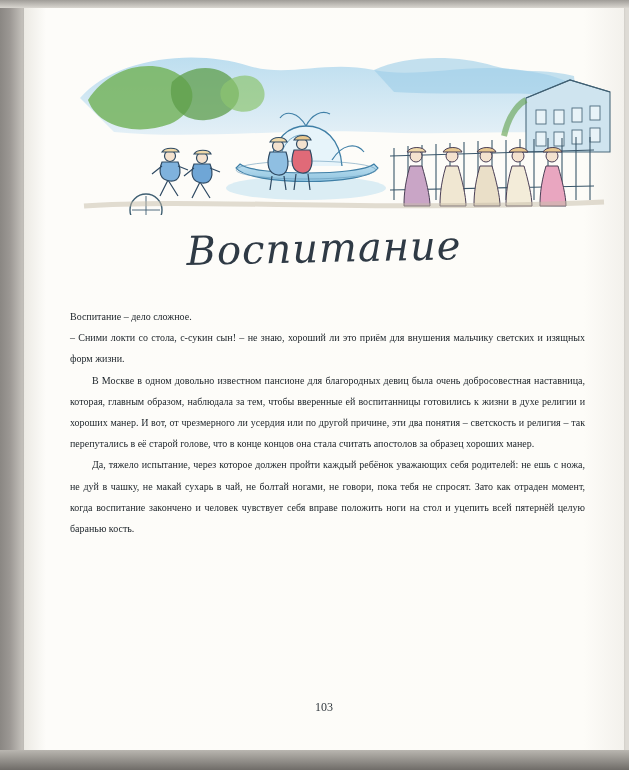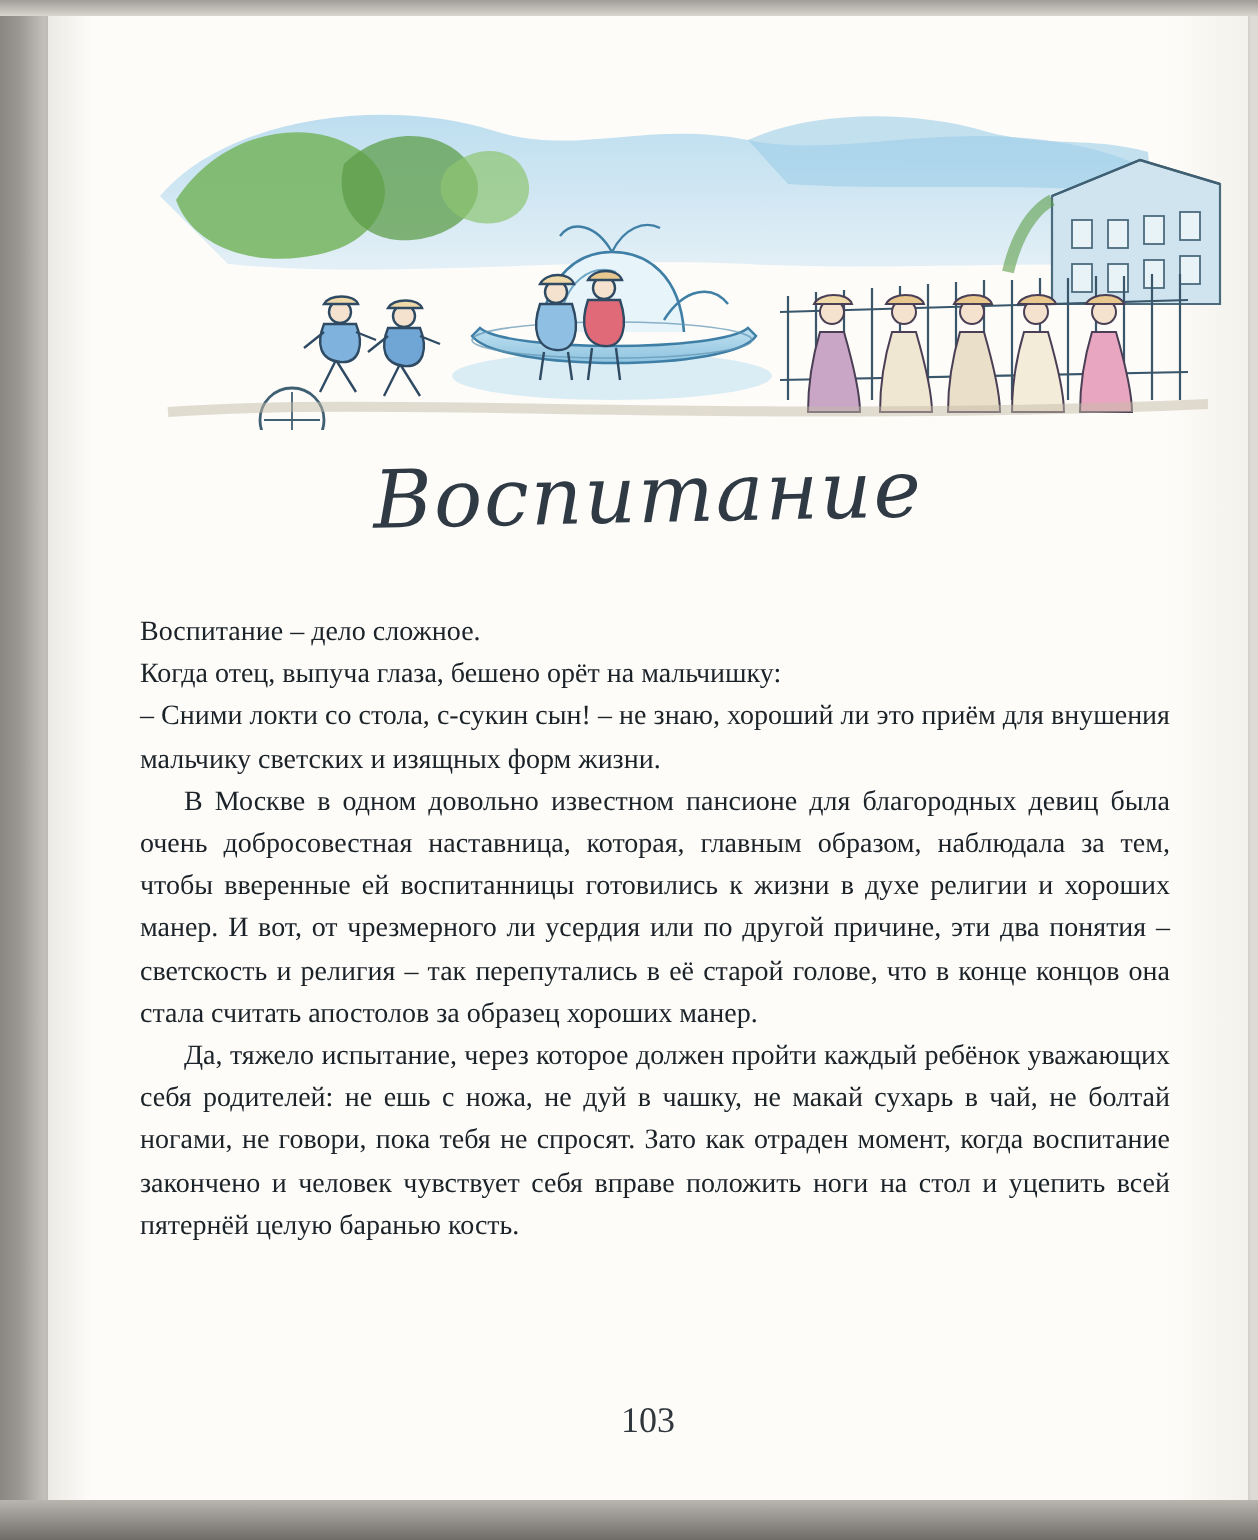--- a/index.html
+++ b/index.html
@@ -77,40 +77,40 @@
     transform: rotate(-1.2deg);
   }
 
   
   .body-text {
     position: absolute;
     left: 46px;
     top: 306px;
     width: 515px;
     font-family: "Liberation Serif", serif;
-    font-size: 14px;
+    font-size: 10px;
     line-height: 21.2px;
     color: #1b2228;
     text-align: justify;
   }
   .body-text p {
     margin: 0;
     text-indent: 22px;
   }
   .body-text p.noindent {
     text-indent: 0;
   }
   .folio {
     position: absolute;
     left: 0;
     top: 700px;
     width: 600px;
     text-align: center;
     font-family: "Liberation Serif", serif;
-    font-size: 18px;
+    font-size: 12px;
     color: #30373d;
   }
 </style>
 </head>
 <body>
 
 <div class="page">
   <div class="page-bg"></div>
   <div class="paper">
     <div class="paper-inner"></div>
@@ -231,21 +231,20 @@
         </g>
 
         <path d="M10 166 C120 158, 300 172, 530 162" fill="none" stroke="#c5bca8" stroke-width="5" opacity="0.5"></path>
       </svg>
     </div>
 
     <div class="title">Воспитание</div>
 
     <div class="body-text">
       <p class="noindent">Воспитание – дело сложное.</p>
-      <p class="noindent">Когда отец, выпуча глаза, бешено орёт на мальчишку:</p>
       <p class="noindent">– Сними локти со стола, с-сукин сын! – не знаю, хороший ли это приём для внушения мальчику светских и изящных форм жизни.</p>
       <p>В Москве в одном довольно известном пансионе для благородных девиц была очень добросовестная наставница, которая, главным образом, наблюдала за тем, чтобы вверенные ей воспитанницы готовились к жизни в духе религии и хороших манер. И вот, от чрезмерного ли усердия или по другой причине, эти два понятия – светскость и религия – так перепутались в её старой голове, что в конце концов она стала считать апостолов за образец хороших манер.</p>
       <p>Да, тяжело испытание, через которое должен пройти каждый ребёнок уважающих себя родителей: не ешь с ножа, не дуй в чашку, не макай сухарь в чай, не болтай ногами, не говори, пока тебя не спросят. Зато как отраден момент, когда воспитание закончено и человек чувствует себя вправе положить ноги на стол и уцепить всей пятернёй целую баранью кость.</p>
     </div>
 
     <div class="folio">103</div>
   </div>
   <div class="top-edge"></div>
   <div class="bottom-edge"></div>
 </div>

